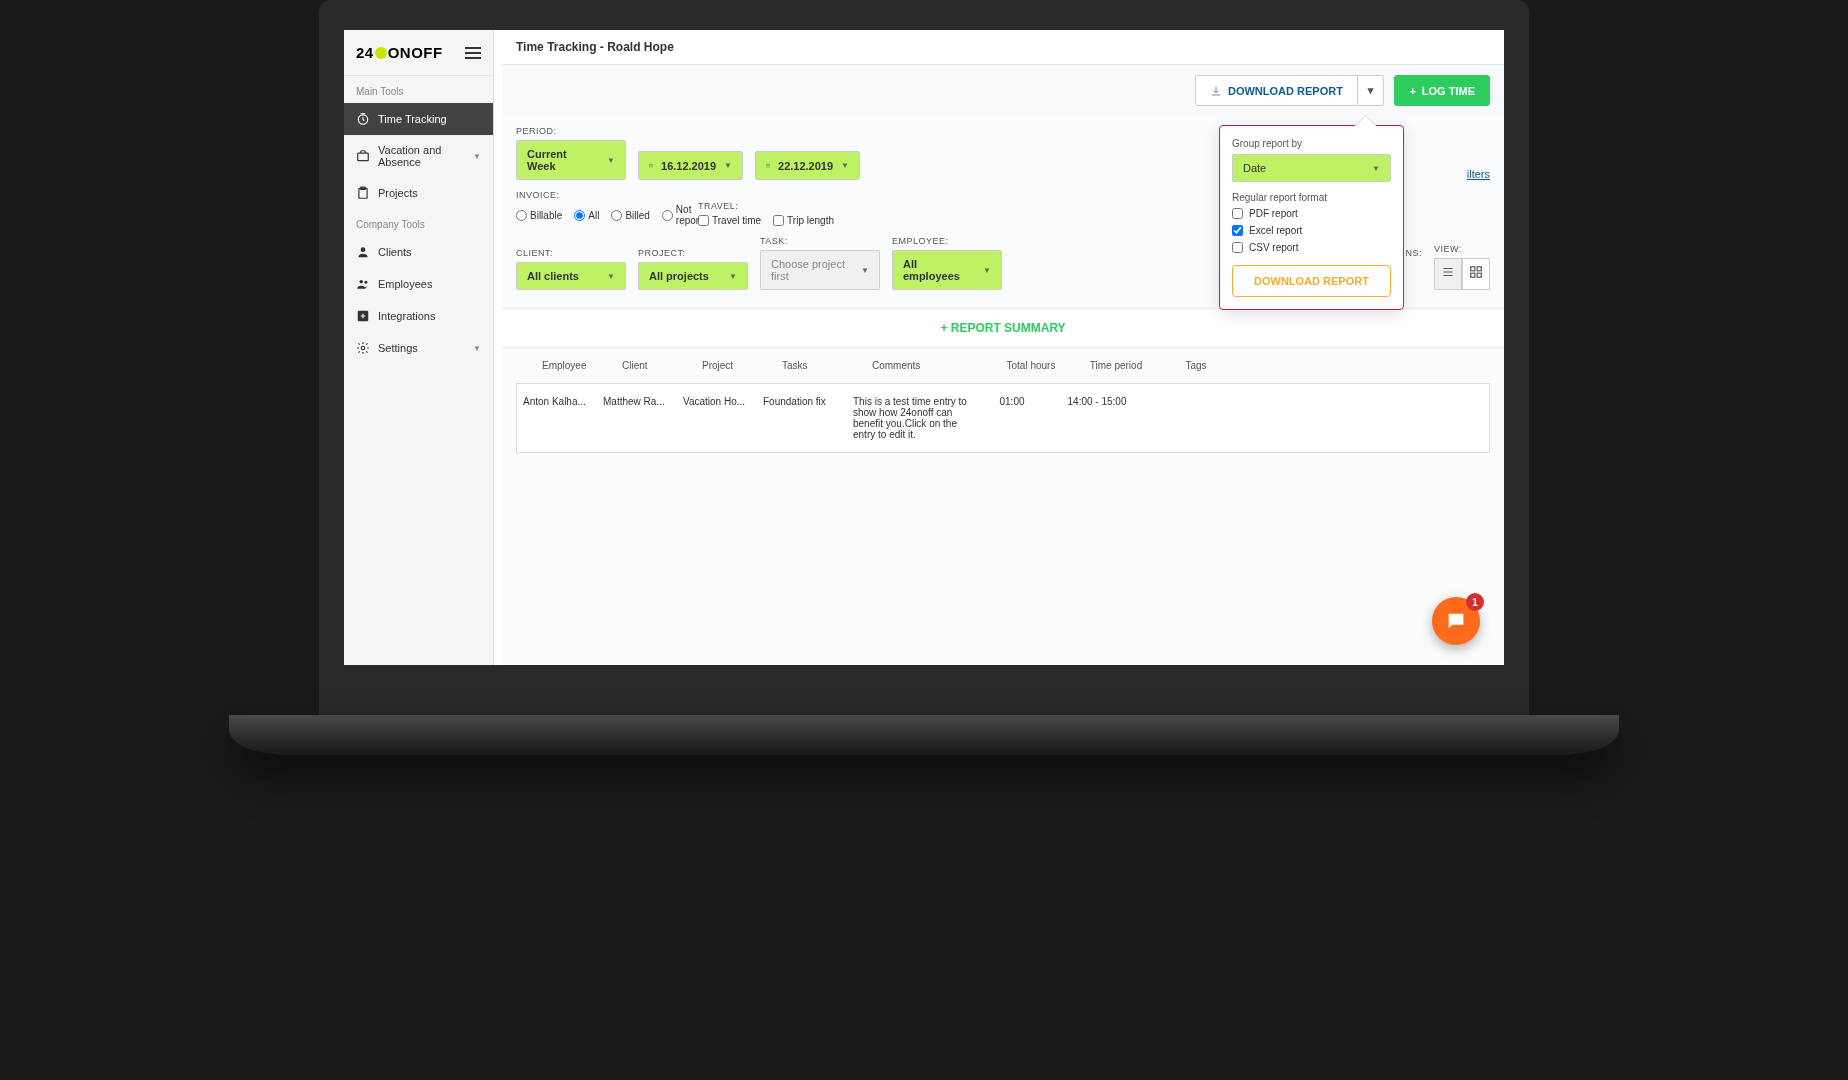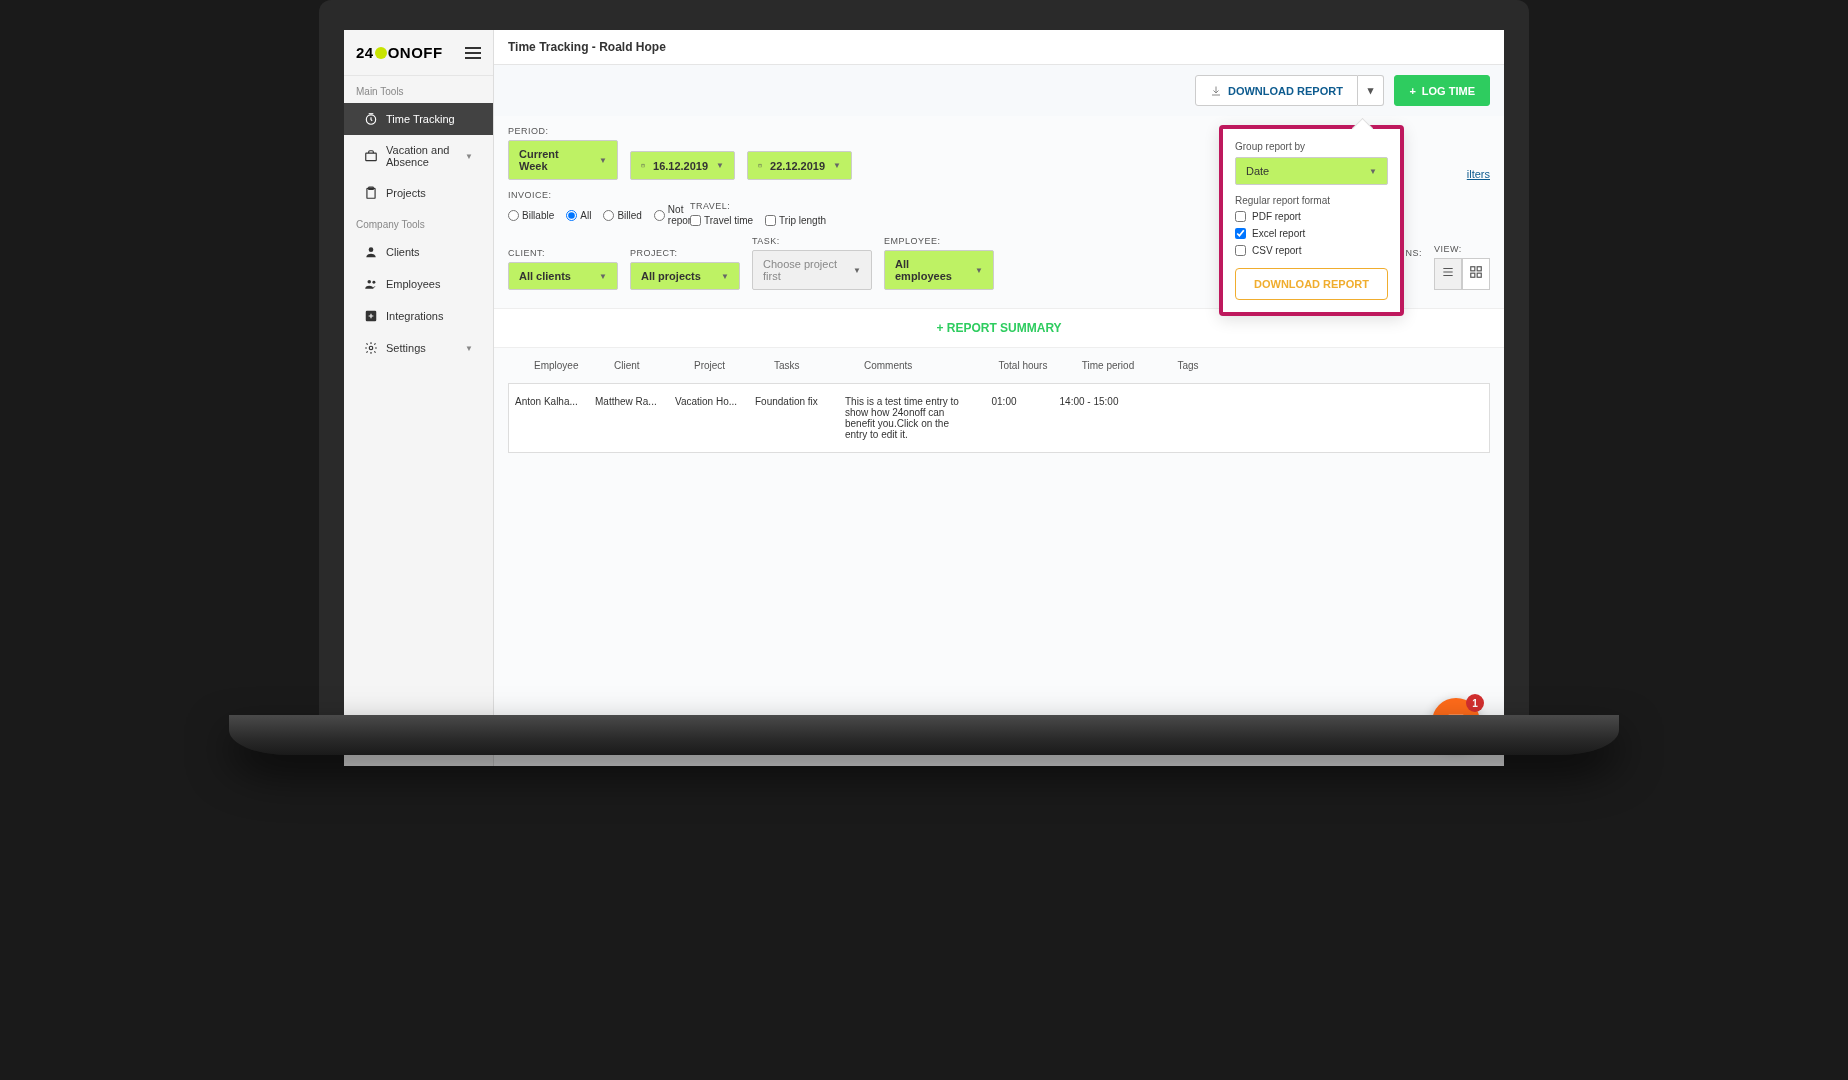--- a/index.html
+++ b/index.html
@@ -30,25 +30,26 @@
   left: 50%;
   transform: translateX(-50%);
   width: 160px;
   height: 10px;
   background: #1a1a1a;
   border-radius: 0 0 10px 10px;
 }
 
 .screen {
   width: 100%;
-  height: 736px;
+  height: 635px;
   background: #fff;
   display: flex;
   position: relative;
   overflow: hidden;
+  gap: 8px;
 }
 
 
 .sidebar {
   width: 150px;
   background: #f5f5f5;
   border-right: 1px solid #ddd;
   flex-shrink: 0;
 }
 .logo-row {
@@ -61,21 +62,21 @@
 .logo-text { font-weight: 800; font-size: 15px; letter-spacing: 0.5px; color: #000; display: flex; align-items: center; }
 .logo-dot { width: 12px; height: 12px; background: #c8e400; border-radius: 50%; margin: 0 1px; display: inline-block; }
 .hamburger { display: flex; flex-direction: column; gap: 3px; cursor: pointer; }
 .hamburger span { width: 16px; height: 2px; background: #333; }
 
 .section-label { padding: 10px 12px 6px; font-size: 10px; color: #888; }
 .nav-item {
   display: flex;
   align-items: center;
   gap: 8px;
-  padding: 9px 20px;
+  padding: 9px 12px;
   font-size: 11px;
   color: #333;
   cursor: pointer;
 }
 .nav-item.active { background: #424242; color: #fff; }
 .nav-icon { width: 14px; height: 14px; flex-shrink: 0; }
 .caret-sm { font-size: 8px; margin-left: auto; color: #888; }
 
 
 .main { flex: 1; display: flex; flex-direction: column; background: #fafbfc; }
@@ -187,21 +188,21 @@
 }
 .trow .td { word-break: break-word; }
 
 
 .popup {
   position: absolute;
   top: 95px;
   right: 100px;
   width: 185px;
   background: #fff;
-  border: 4px solid #be185d;
+  border: 1px solid #be185d;
   border-radius: 4px;
   box-shadow: 0 4px 16px rgba(0,0,0,0.12);
   padding: 12px;
   z-index: 50;
 }
 .popup::before {
   content: '';
   position: absolute;
   top: -8px;
   right: 30px;

